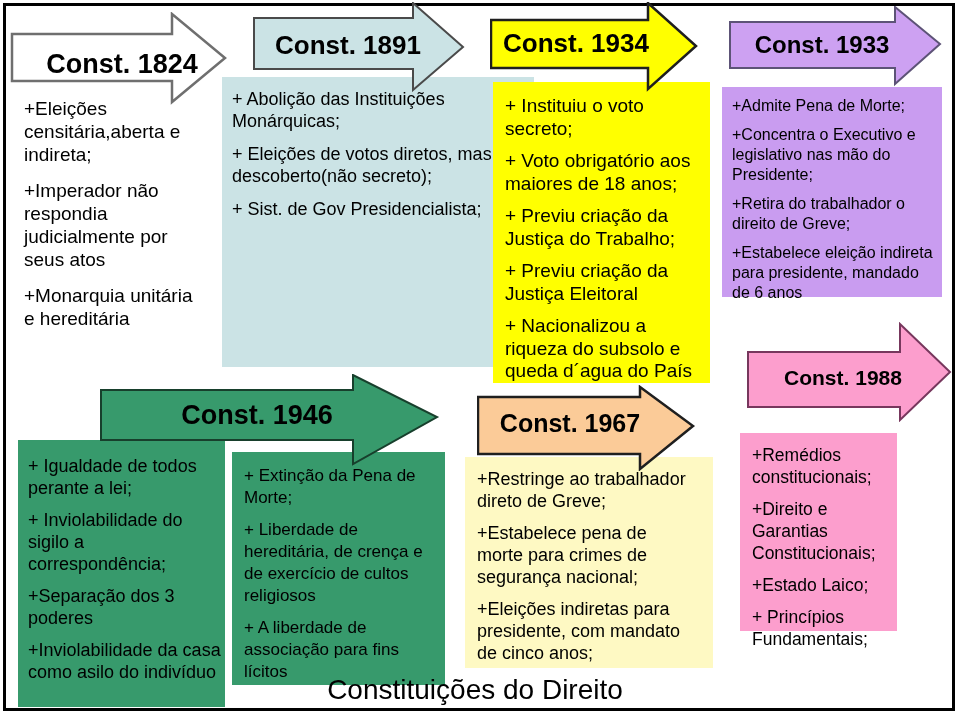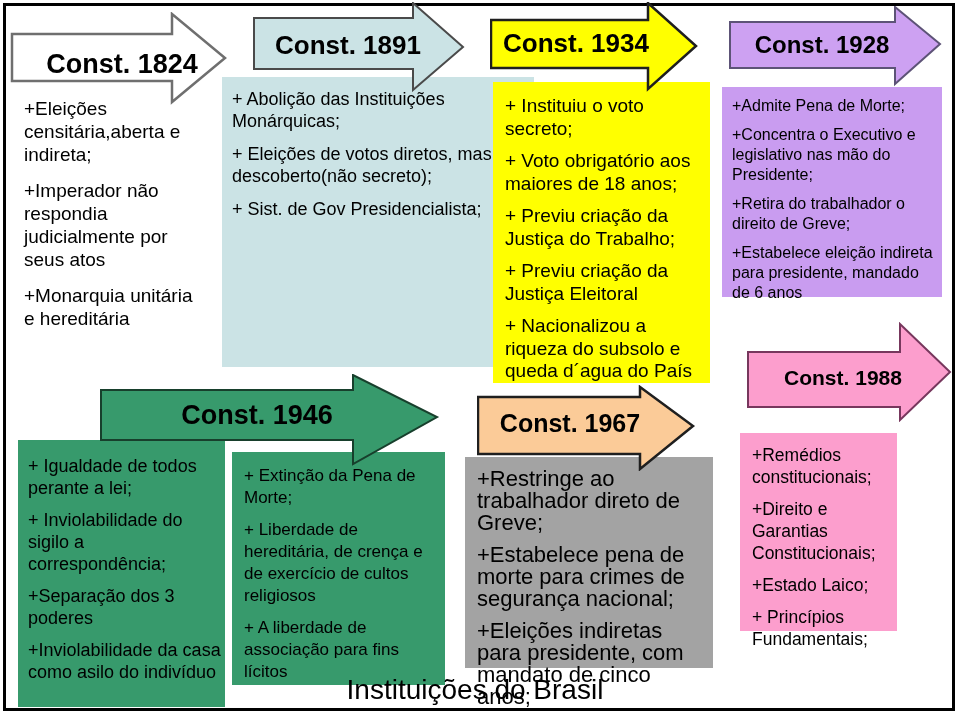--- a/index.html
+++ b/index.html
@@ -52,21 +52,21 @@
     <p>+ Instituiu o voto secreto;</p>
     <p>+ Voto obrigatório aos maiores de 18 anos;</p>
     <p>+ Previu criação da Justiça do Trabalho;</p>
     <p>+ Previu criação da Justiça Eleitoral</p>
     <p>+ Nacionalizou a riqueza do subsolo e queda d´agua do País</p>
   </div>
 
   <svg class="arrow" style="left:729px;top:6px;" width="214" height="82" viewBox="0 0 214 82">
     <polygon points="1,16 166,16 166,1 211,38 166,78 166,62 1,62" stroke-width="2" fill="#cda1f2" stroke="#5d5377"></polygon>
   </svg>
-  <div class="alabel" style="left:736px;top:31px;width:172px;font-size:24px;">Const. 1928</div>
+  <div class="alabel" style="left:736px;top:31px;width:172px;font-size:24px;">Const. 1933</div>
   <div class="tbox b1937" style="left: 722px; top: 87px; width: 220px; height: 210px; padding: 9px 4px 0px 10px; font-size: 16px; line-height: 20px; background: rgb(201, 156, 240);">
     <p>+Admite Pena de Morte;</p>
     <p>+Concentra o Executivo e legislativo nas mão do Presidente;</p>
     <p>+Retira do trabalhador o direito de Greve;</p>
     <p>+Estabelece eleição indireta para presidente, mandado de 6 anos</p>
   </div>
 
   <svg class="arrow" style="left:100px;top:374px;" width="340" height="92" viewBox="0 0 340 92">
     <polygon points="1,16 253,16 253,1 337,43 253,90 253,66 1,66" stroke-width="2" fill="#379a6c" stroke="#173f2c"></polygon>
   </svg>
@@ -80,31 +80,31 @@
   <div class="tbox b1946b" style="left: 232px; top: 452px; width: 213px; height: 233px; padding: 13px 4px 0px 12px; font-size: 17px; line-height: 22px; background: rgb(55, 154, 108);">
     <p>+ Extinção da Pena de Morte;</p>
     <p>+ Liberdade de hereditária, de crença e de exercício de cultos religiosos</p>
     <p>+ A liberdade de associação para fins lícitos</p>
   </div>
 
   <svg class="arrow" style="left:477px;top:385px;" width="220" height="86" viewBox="0 0 220 86">
     <polygon points="1,12 163,12 163,2 216,41 163,84 163,69 1,69" stroke-width="2.5" fill="#fbcb98" stroke="#1f1f1f"></polygon>
   </svg>
   <div class="alabel" style="left:484px;top:409px;width:172px;font-size:25px;">Const. 1967</div>
-  <div class="tbox b1967" style="left: 465px; top: 457px; width: 248px; height: 211px; padding: 11px 16px 0px 12px; font-size: 22px; line-height: 22px; background: #a3a3a3;">
+  <div class="tbox b1967" style="left: 465px; top: 457px; width: 248px; height: 211px; padding: 11px 16px 0px 12px; font-size: 18px; line-height: 22px; background: #fef9c3;">
     <p>+Restringe ao trabalhador direto de Greve;</p>
     <p>+Estabelece pena de morte para crimes de segurança nacional;</p>
     <p>+Eleições indiretas para presidente, com mandato de cinco anos;</p>
   </div>
 
   <svg class="arrow" style="left:747px;top:322px;" width="206" height="100" viewBox="0 0 206 100">
     <polygon points="1,30 153,30 153,2 203,50 153,98 153,85 1,85" stroke-width="2" fill="#fc9ecd" stroke="#77375d"></polygon>
   </svg>
   <div class="alabel" style="left:757px;top:366px;width:172px;font-size:21px;">Const. 1988</div>
   <div class="tbox b1988" style="left: 740px; top: 433px; width: 157px; height: 198px; padding: 11px 10px 0px 12px; font-size: 17.5px; line-height: 22px; background: rgb(252, 158, 205);">
     <p>+Remédios constitucionais;</p>
     <p>+Direito e Garantias Constitucionais;</p>
     <p>+Estado Laico;</p>
     <p>+ Princípios Fundamentais;</p>
   </div>
 
-  <div class="btitle" style="left:270px;top:674px;width:410px;font-size:28px;">Instituições do Brasil</div>
+  <div class="btitle" style="left:270px;top:674px;width:410px;font-size:28px;">Constituições do Direito</div>
 </div>
 
 </body></html>

